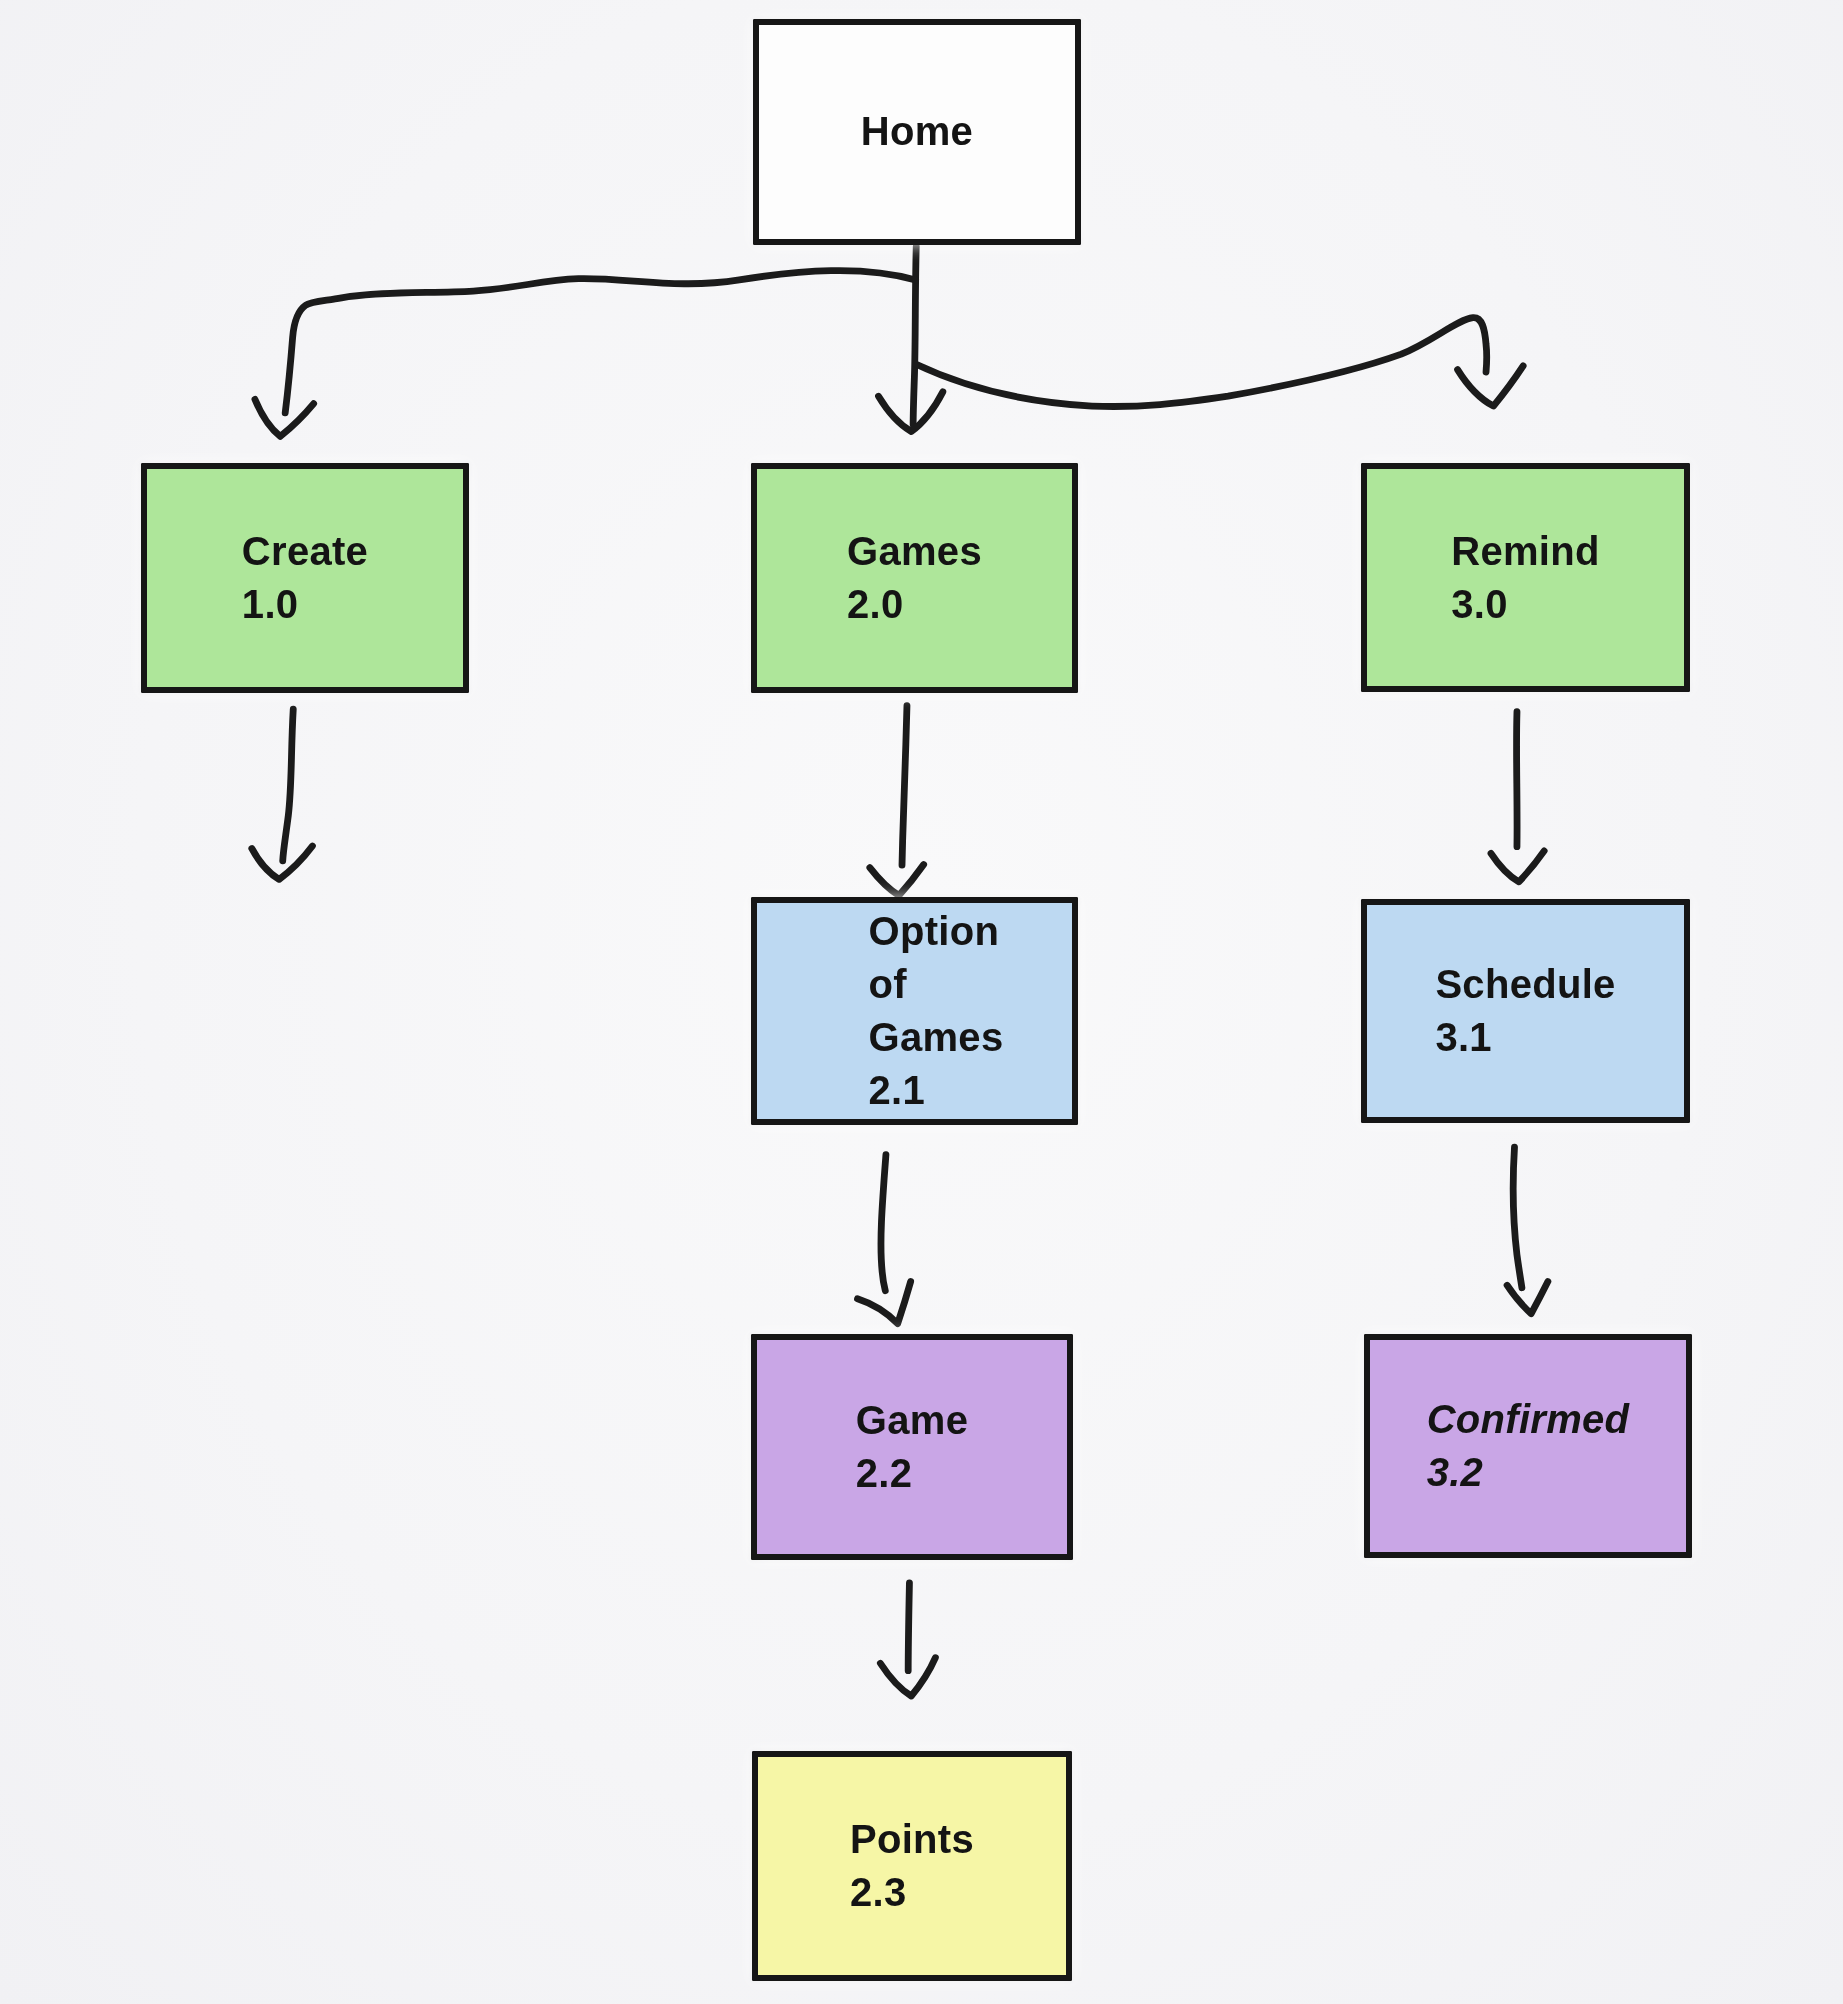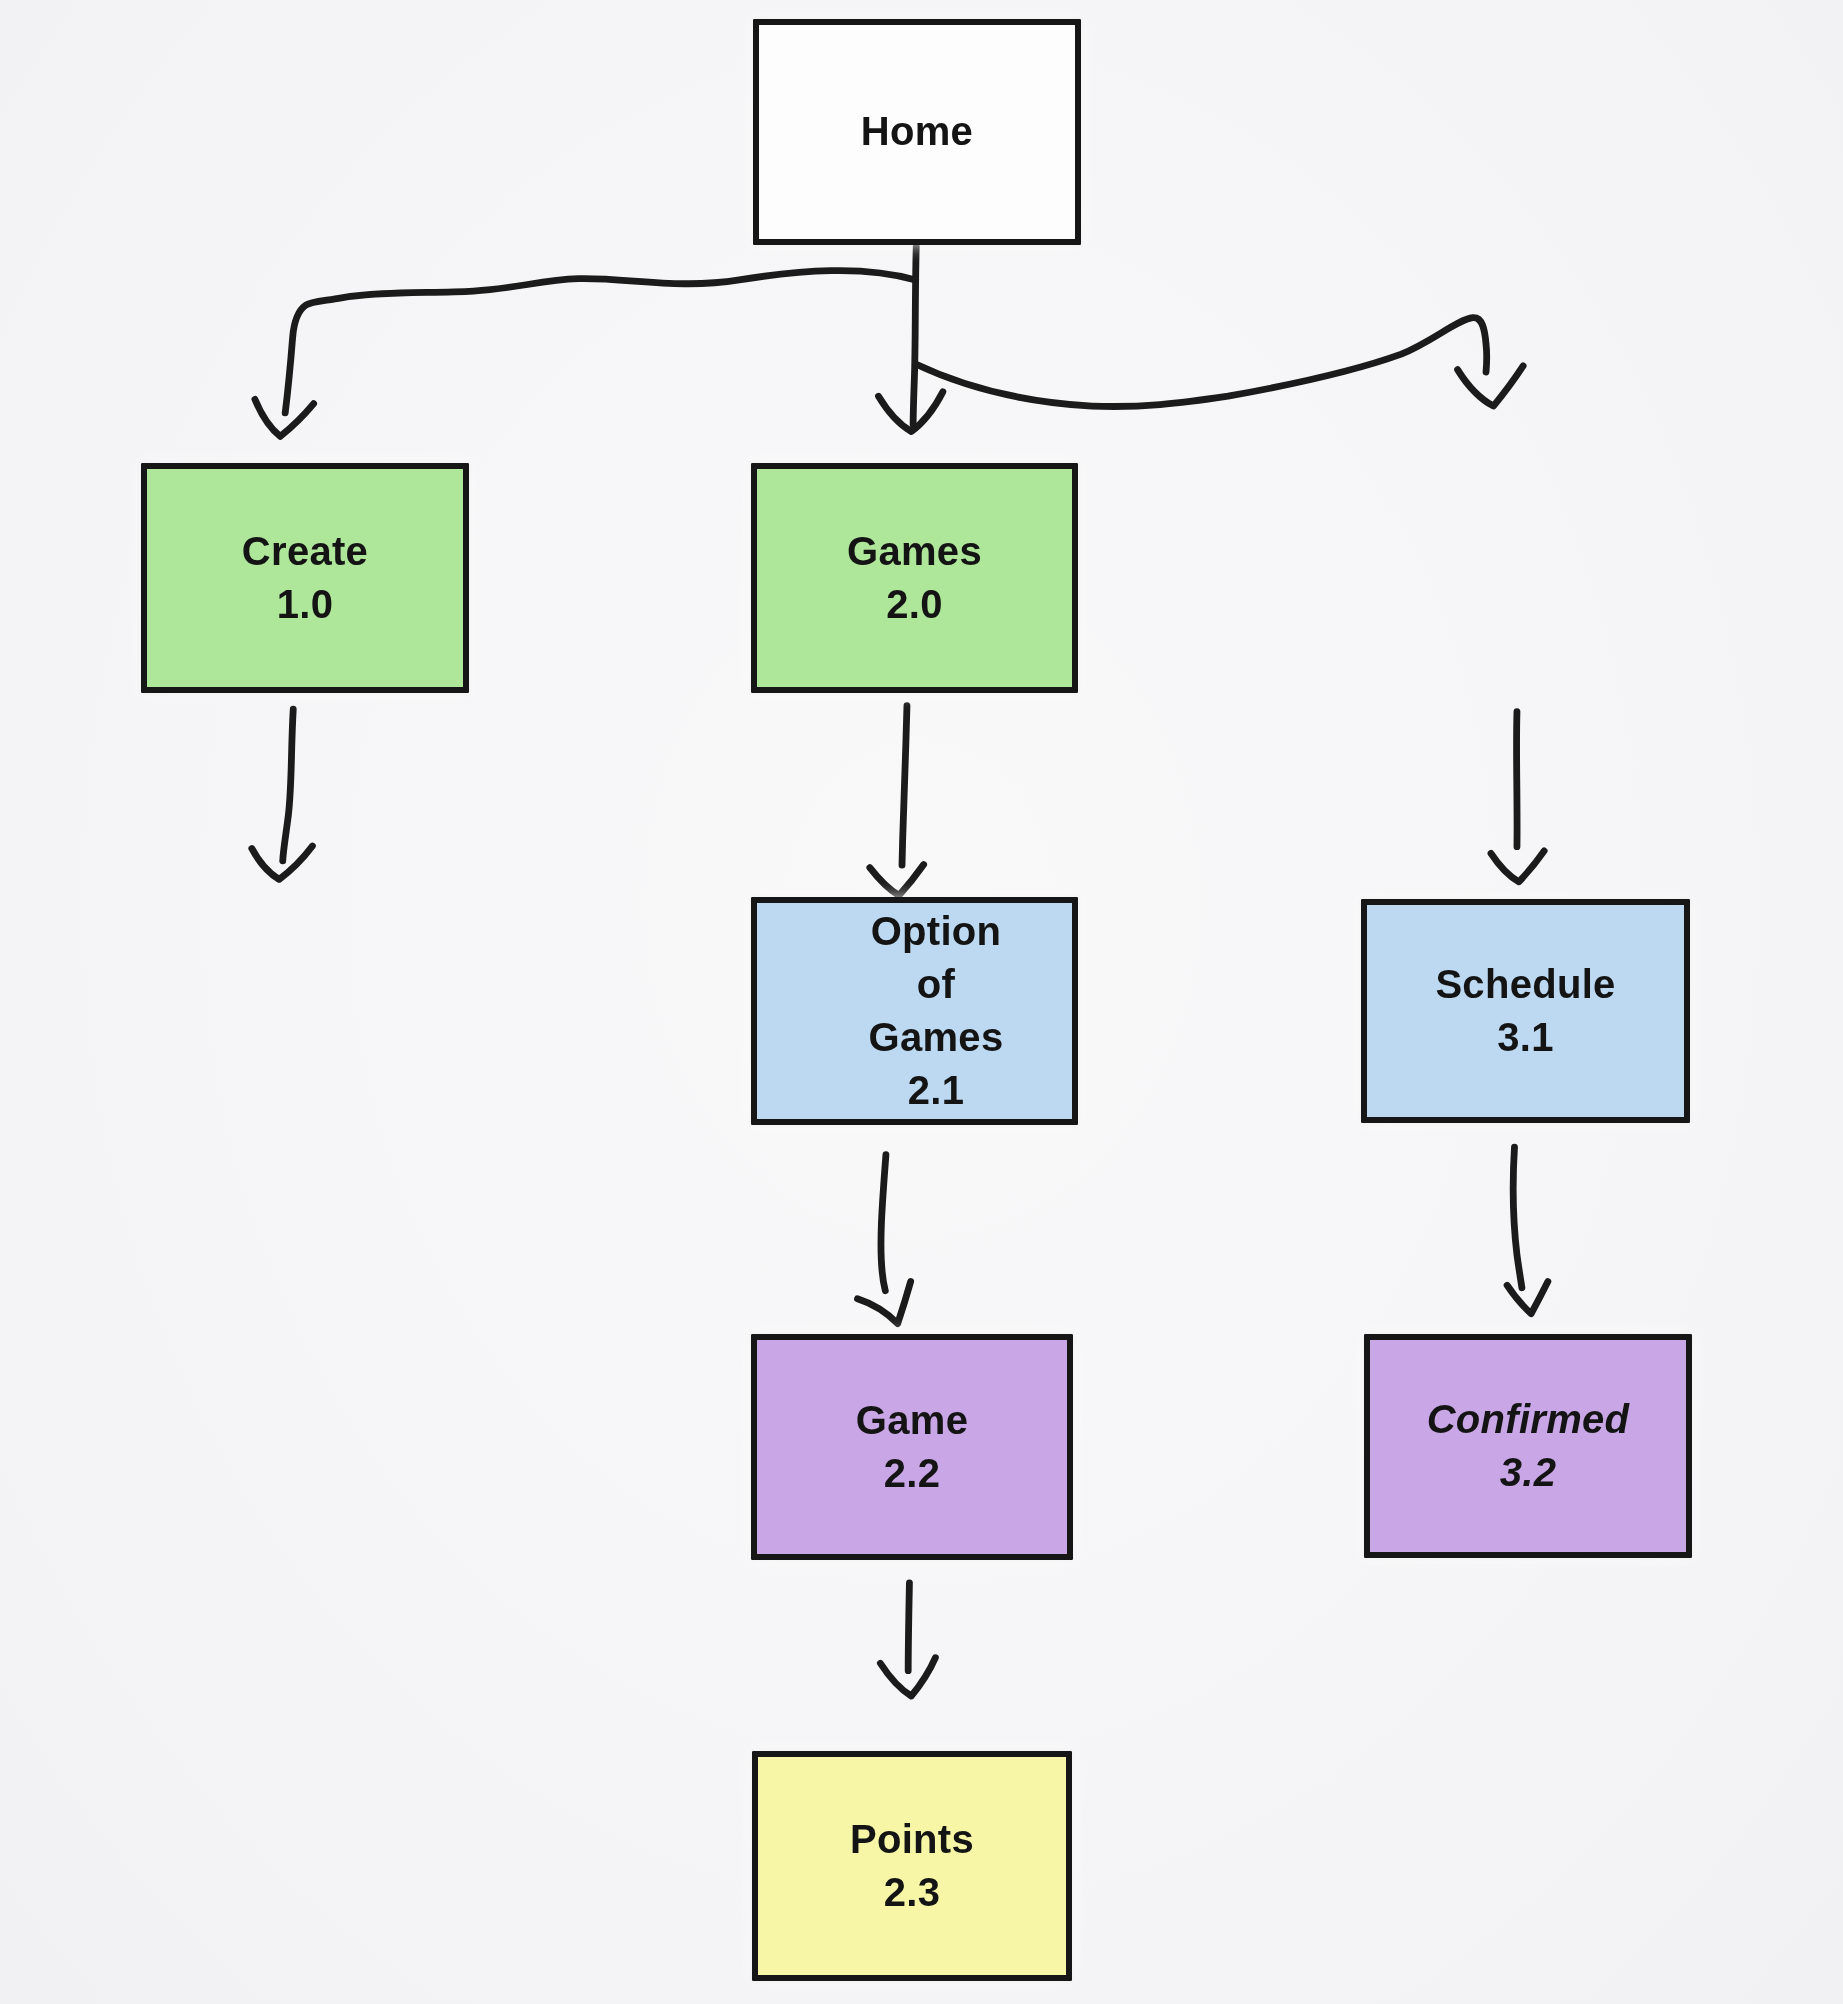--- a/index.html
+++ b/index.html
@@ -33,21 +33,21 @@
     display: flex;
     align-items: center;
     justify-content: center;
     border: 6.2px solid #161616;
     border-radius: 1.2px;
     box-sizing: border-box;
     box-shadow: 0 0 16px rgba(255,255,255,0.85), 0 0 5px rgba(60,60,60,0.08);
   }
   .node .label {
     white-space: pre-line;
-    text-align: center;
+    text-align: left;
     font-weight: 700;
     font-size: 40px;
     line-height: 1.32;
     color: #141414;
     letter-spacing: 0.3px;
   }
   
   .n-home      { left: 753px; top: 18.6px;   width: 328px; height: 226px; }
   .n-create    { left: 141px;  top: 463px;  width: 328px; height: 230px; }
   .n-games     { left: 751px; top: 463px;  width: 327px; height: 230px; }
@@ -119,20 +119,24 @@
   <div class="node n-create" style="background-color: rgb(174, 230, 154);">
     <span class="label">Create
 1.0</span>
   </div>
 
   <div class="node n-games" style="background-color: rgb(174, 230, 154);">
     <span class="label">Games
 2.0</span>
   </div>
 
+  <div class="node n-remind" style="background-color: rgb(174, 230, 154);">
+    <span class="label">Remind
+3.0</span>
+  </div>
 
 
   <div class="node n-option" style="background-color: rgb(189, 217, 242);">
     <span class="label">Option
 of
 Games
 2.1</span>
   </div>
 
   <div class="node n-schedule" style="background-color: rgb(189, 217, 242);">

